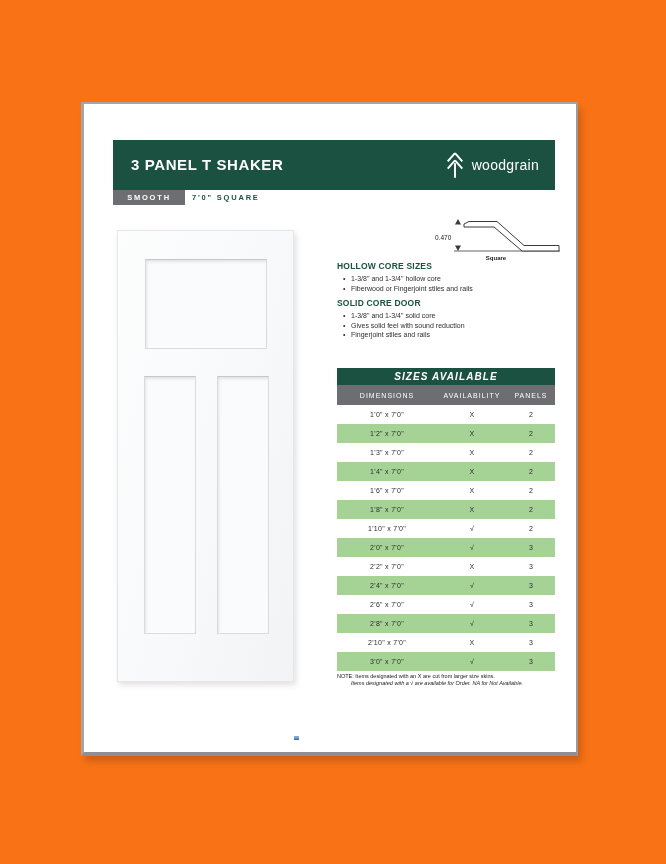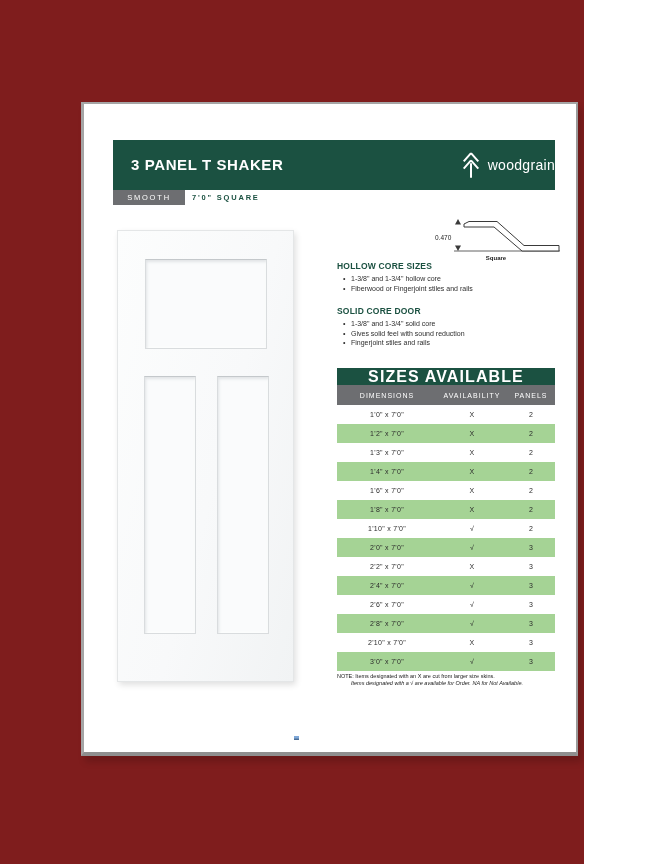--- a/index.html
+++ b/index.html
@@ -1,42 +1,42 @@
 <!DOCTYPE html>
 <html><head>
 <meta charset="utf-8">
 <style>
   html,body { margin:0; padding:0; background:#ffffff; }
   .canvas {
-    position:relative; width:584px; height:864px; background:#7f1d1d;
+    position:relative; width:666px; height:864px; background:#f97316;
     font-family:"Liberation Sans", sans-serif; overflow:hidden;
   }
   .page {
     position:absolute; left:81px; top:102px; width:492px; height:648px;
     background:#ffffff;
     border:2px solid #a5a5a5; border-left-width:3px;
     border-bottom:4px solid #8f8f8f; border-right-color:#9a9a9a;
     box-shadow:4px 6px 7px rgba(0,0,0,0.16);
   }
   
   .header-bar {
     position:absolute; left:29px; top:36px; width:442px; height:50px;
     background:#1b5141; display:flex; align-items:center; justify-content:space-between;
   }
   .header-title {
     padding-left:18px; color:#ffffff; font-weight:bold; font-size:15px;
     letter-spacing:0.6px; line-height:17.5px;
   }
-  .brand { display:flex; align-items:center; gap:7px; padding-right:0; }
+  .brand { display:flex; align-items:center; gap:7px; padding-right:16px; }
   .brand-text { color:#ffffff; font-size:14px; letter-spacing:0.3px; font-weight:500; }
   
   .badge-row { position:absolute; left:29px; top:86px; height:15px; display:flex; }
   .badge-texture {
     width:72px; height:15px; background:#6d6e71; color:#fff;
-    font-size:7.5px; font-weight:normal; letter-spacing:1.8px;
+    font-size:7.5px; font-weight:bold; letter-spacing:1.8px;
     display:flex; align-items:center; justify-content:center;
   }
   .badge-size {
     margin-left:7px; color:#1b5141; font-size:7.5px; font-weight:bold;
     letter-spacing:1.8px; line-height:15px;
   }
   
   .door {
     position:absolute; left:33px; top:126px; width:175px; height:450px;
     background:linear-gradient(105deg,#fcfdfd 0%,#f8f9fa 55%,#f1f3f4 100%);
@@ -52,31 +52,31 @@
   .panel-left   { left:26px;  top:145px; width:50px;  height:256px; }
   .panel-right  { left:99px;  top:145px; width:50px;  height:256px; }
   
   .profile-diagram { position:absolute; left:350px; top:114px; width:132px; height:48px; }
   
   .specs { position:absolute; left:253px; top:157px; width:215px; }
   .spec-heading {
     color:#1b5141; font-size:8.5px; font-weight:bold; letter-spacing:0.2px;
     margin:0 0 3px 0;
   }
-  .spec-heading.second { margin-top:13px; }
+  .spec-heading.second { margin-top:5px; }
   .spec-list { list-style:none; margin:0; padding:0 0 0 6px; }
   .spec-list li {
     font-size:7px; color:#2d2d2d; line-height:9.5px; padding-left:8px; position:relative;
   }
   .spec-list li::before { content:"•"; position:absolute; left:0; top:0; color:#2d2d2d; }
   
   .sizes-table { position:absolute; left:253px; top:264px; width:218px; }
   .table-title {
-    height:17px; background:#1b5141; color:#ffffff; font-size:16px; font-weight:bold;
-    letter-spacing:1.1px; display:flex; align-items:center; justify-content:center;
+    height:17px; background:#1b5141; color:#ffffff; font-size:10px; font-weight:bold;
+    letter-spacing:1.1px; display:flex; align-items:center; justify-content:center;font-style:italic;
   }
   .table-colhead {
     height:20px; background:#6d6e71; display:grid; grid-template-columns:100px 70px 48px;
     align-items:center;
   }
   .table-colhead span {
     color:#ffffff; font-size:7px; letter-spacing:1px; text-align:center; font-weight:400;
   }
   .table-rows {}
   .table-row {

